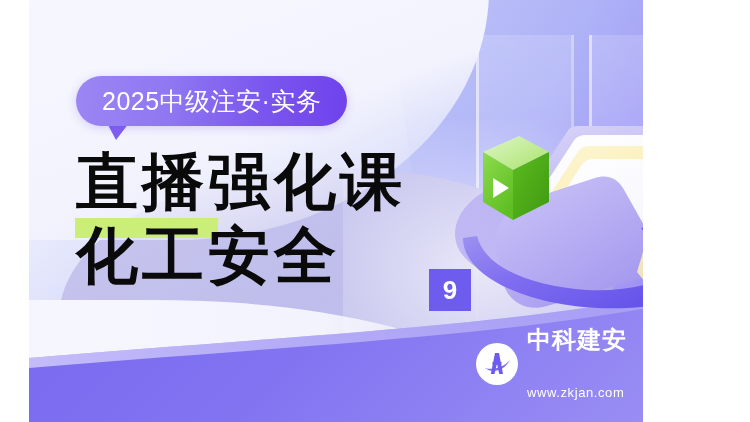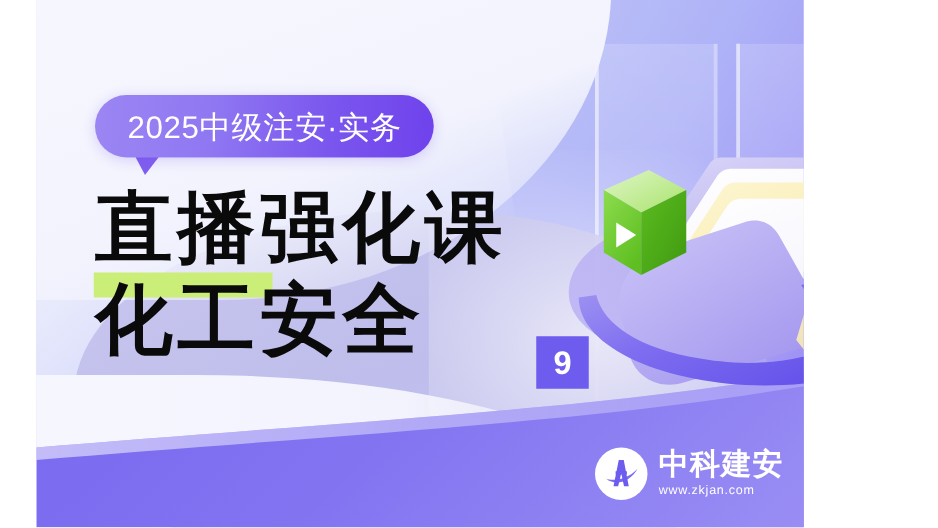--- a/index.html
+++ b/index.html
@@ -175,32 +175,32 @@
     z-index: 9;
   }
   .logo-mark {
     width: 42px; height: 42px;
     border-radius: 50%;
     background: #ffffff;
     display: flex; align-items: center; justify-content: center;
     margin-right: 9px;
     flex: 0 0 auto;
   }
-  .logo-text-wrap { display: flex; flex-direction: column; justify-content: center; }
+  .logo-text-wrap { display: flex; flex-direction: column; justify-content: center; gap: 32px; }
   .logo-name {
     color: #ffffff;
     font-size: 24px;
     font-weight: bold;
     letter-spacing: 1px;
     line-height: 26px;
     font-family: "Liberation Sans", "DejaVu Sans", sans-serif;
   }
   .logo-url {
     color: #ffffff;
-    font-size: 10px;
+    font-size: 13px;
     letter-spacing: 0.6px;
     line-height: 14px;
     margin-top: 1px;
     font-family: "Liberation Sans", "DejaVu Sans", sans-serif;
   }
 </style>
 </head>
 <body>
 
 <div id="poster">

